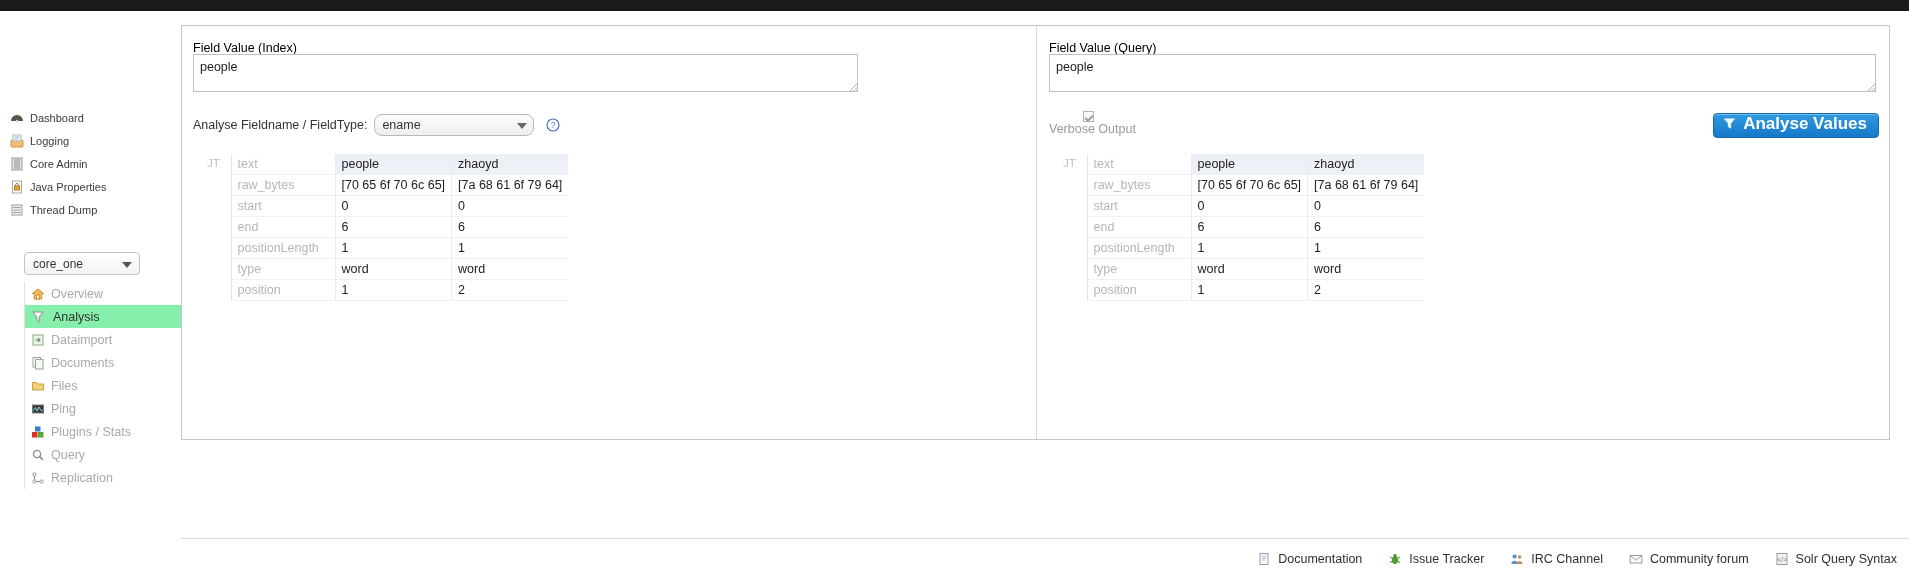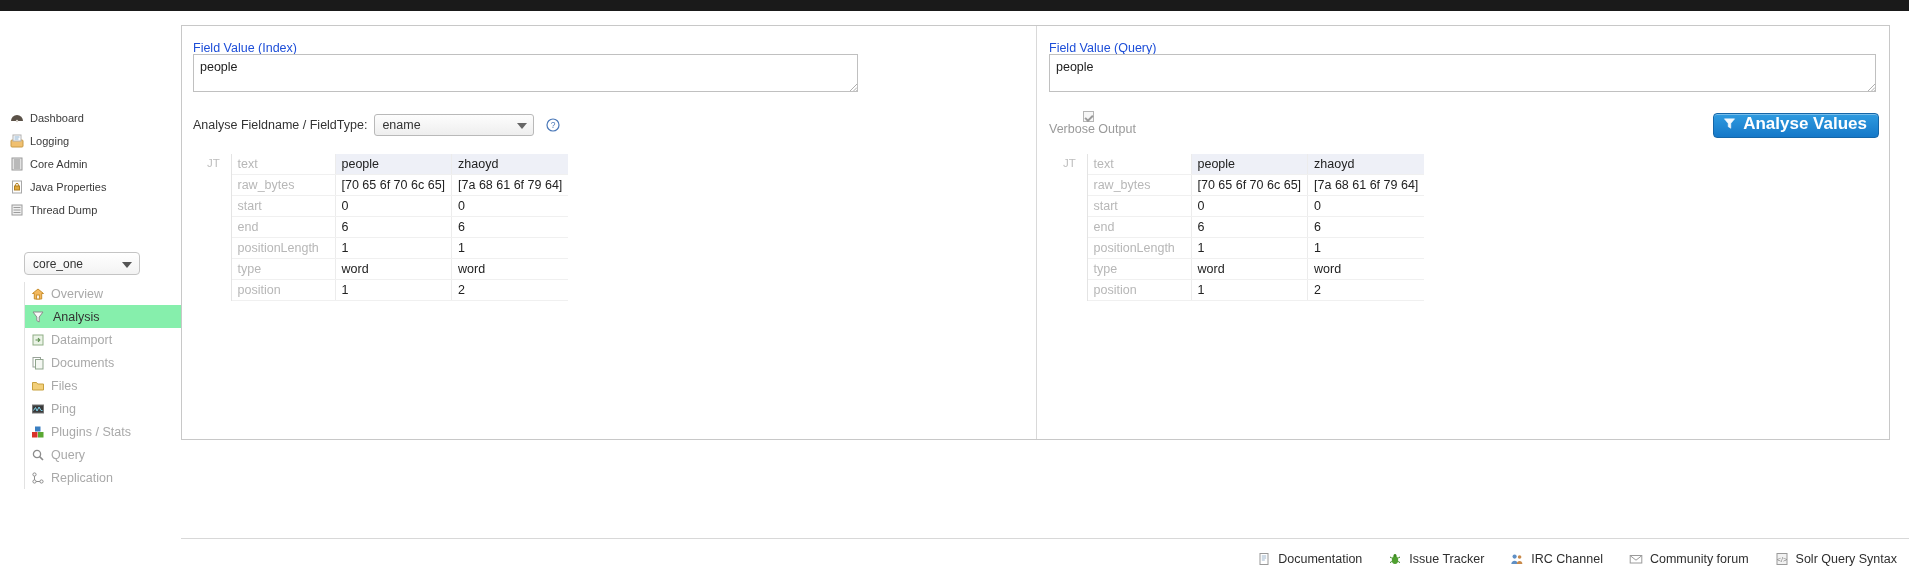--- a/index.html
+++ b/index.html
@@ -128,21 +128,21 @@
     border-right: 1px solid #d9d9d9;
   }
   .split-right {
     position: absolute; top: 0; left: 856px;
     width: 852px; height: 413px;
   }
 
   .field-label {
     position: absolute; top: 15px; left: 11px;
     font-size: 12.5px;
-    color: #1d4ed8;
+    color: #000000;
   }
   .field-area {
     position: absolute; top: 28px; left: 11px;
     width: 665px; height: 38px;
     border: 1px solid #c0c0c0;
     background: #fff;
     font-family: "Liberation Sans", sans-serif;
     font-size: 12.5px;
     color: #222;
     padding: 5px 6px;
@@ -165,21 +165,21 @@
     height: 26px;
   }
   .ctrl-label {
     font-size: 12.5px; color: #333;
     margin-right: 7px;
   }
   .fieldtype-select {
     position: relative;
     width: 160px; height: 22px;
     border: 1px solid #b9b9b9;
-    border-radius: 3px;
+    border-radius: 8px;
     background: linear-gradient(#fdfdfd, #eeeeee);
     font-size: 12.5px; color: #333;
     display: flex; align-items: center;
     padding-left: 7px;
     cursor: pointer;
   }
   .fieldtype-select .sel-caret {
     position: absolute; right: 6px; top: 8px;
     width: 0; height: 0;
     border-left: 5px solid transparent;

